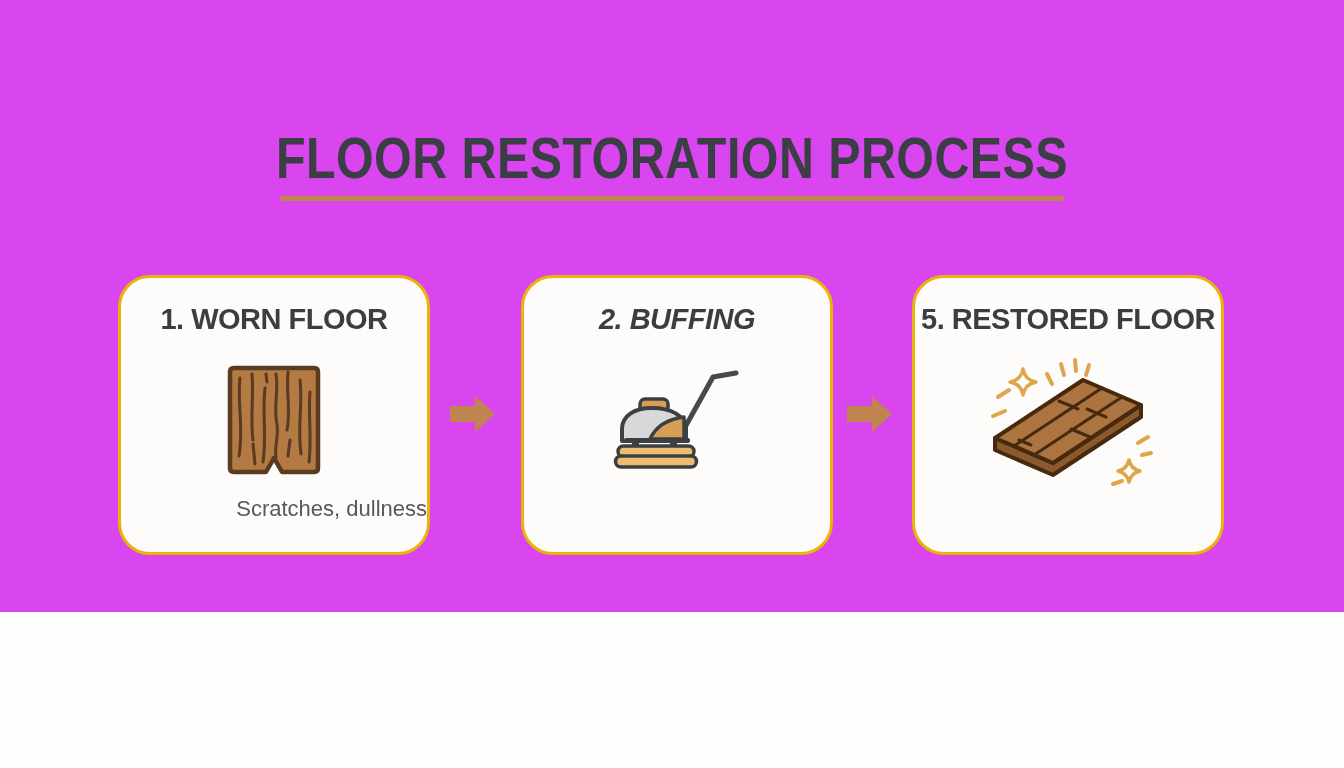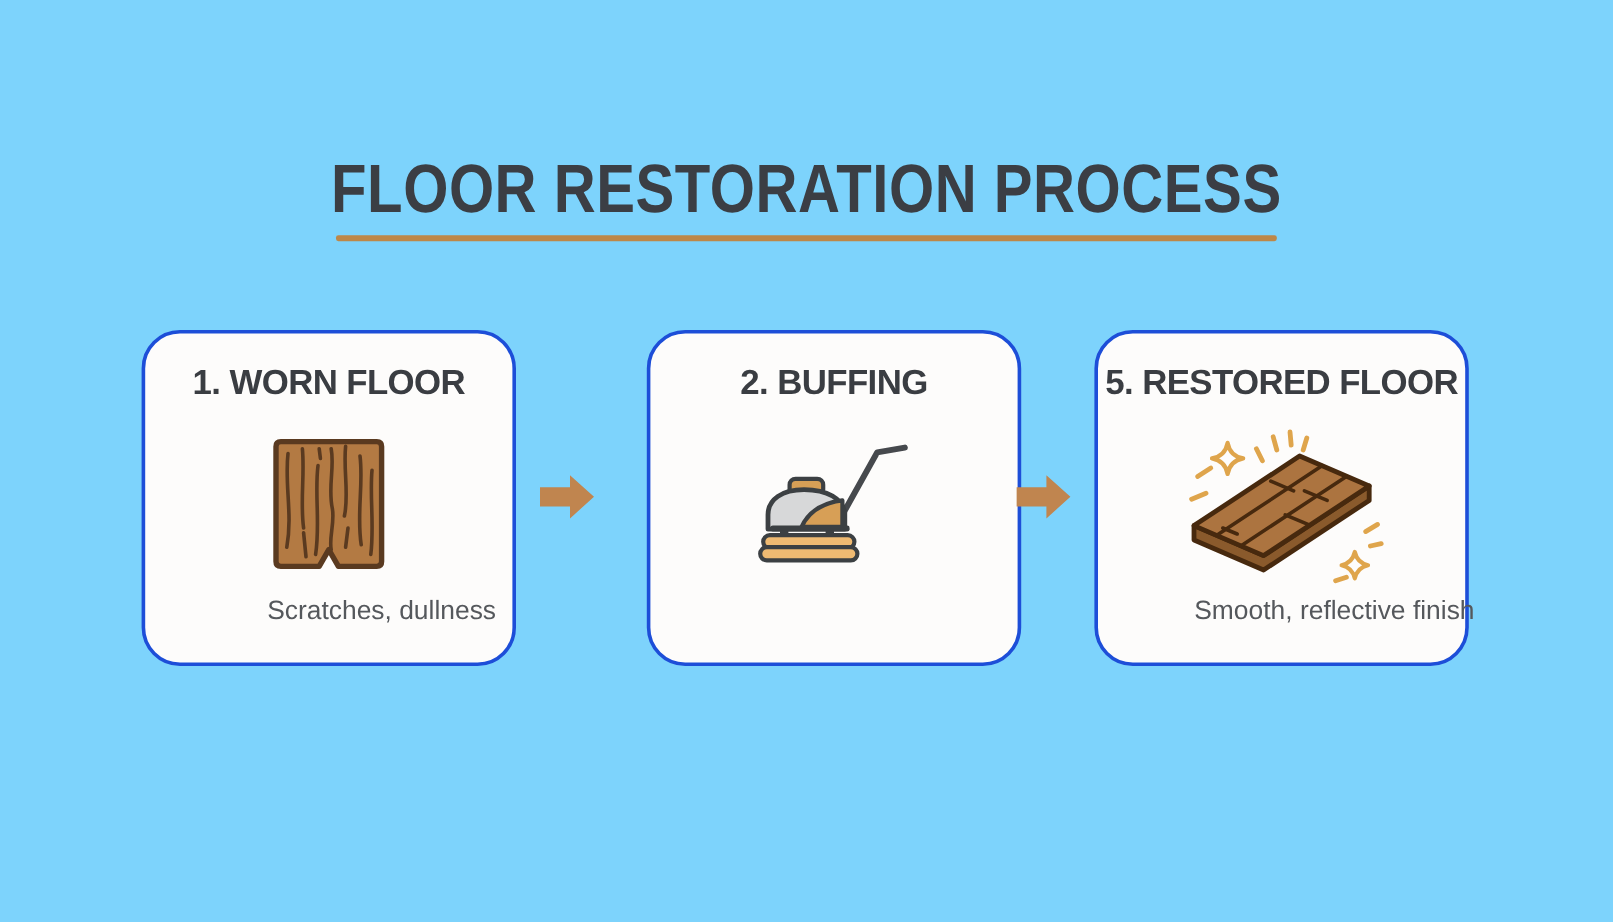--- a/index.html
+++ b/index.html
@@ -2,21 +2,21 @@
 <html><head>
 <meta charset="utf-8">
 <style>
   html, body { margin: 0; padding: 0; }
   body {
     width: 1344px; height: 768px;
     background: #fdfdfd;
     font-family: "Liberation Sans", sans-serif;
     overflow: hidden;
   }
-  .canvas { position: relative; width: 1344px; height: 768px; background: #7dd3fc; }
+  .canvas { position: relative; width: 1344px; height: 612px; background: #d946ef; }
 
   
   .page-header { position: absolute; top: 0; left: 0; width: 100%; }
   .title {
     position: absolute; top: 130px; left: 0; width: 100%;
     margin: 0; text-align: center;
     font-size: 57px; font-weight: bold; line-height: 1;
     color: #3b3e44; letter-spacing: 0.5px;
     transform: scaleX(0.85); transform-origin: 50% 50%;
     white-space: nowrap;
@@ -26,45 +26,44 @@
     width: 784px; height: 5px; margin-left: -392px;
     background: #bd8748; border-radius: 2px;
   }
 
   
   .card {
     position: absolute; top: 275px;
     width: 312px; height: 280px;
     box-sizing: border-box;
     background: #fdfcfb;
-    border: 3px solid #1d4ed8;
+    border: 3px solid #eab308;
     border-radius: 32px;
   }
   .card-1 { left: 118px; }
-  .card-2 { left: 539px; }
+  .card-2 { left: 521px; font-style: italic; }
   .card-3 { left: 912px; }
 
   .card-title {
     margin: 26px 0 0 0; text-align: center;
     font-size: 29px; font-weight: bold; line-height: 1.1;
     color: #3a3d42; letter-spacing: -0.5px;
     white-space: nowrap;
   }
   .icon-row {
     position: absolute; top: 72px; left: 0; right: 0; height: 140px;
     display: flex; align-items: center; justify-content: center;
   }
   .icon-row svg { display: block; overflow: visible; }
   .caption {
     position: absolute; top: 218px; left: 0; width: 100%;
-    margin: 0; text-align: center;
+    margin: 0; text-align: right;
     font-size: 22px; line-height: 1.2;
     color: #55585c;
     white-space: nowrap;
-    padding-left: 44px;
   }
 
   
   .arrow { position: absolute; top: 394px; width: 46px; height: 40px; }
   .arrow-1 { left: 450px; }
   .arrow-2 { left: 847px; }
 </style>
 </head>
 <body>
 
@@ -160,16 +159,15 @@
             <path d="M78,12 L81,23"></path>
             <path d="M92,8 L93,19"></path>
             <path d="M106,13 L103,23"></path>
             <path d="M155,91 L165,85"></path>
             <path d="M159,103 L168,101"></path>
             <path d="M130,132 L139,129"></path>
           </g>
         </g>
       </svg>
     </div>
-    <p class="caption">Smooth, reflective finish</p>
   </section>
 
 </div>
 
 </body></html>

